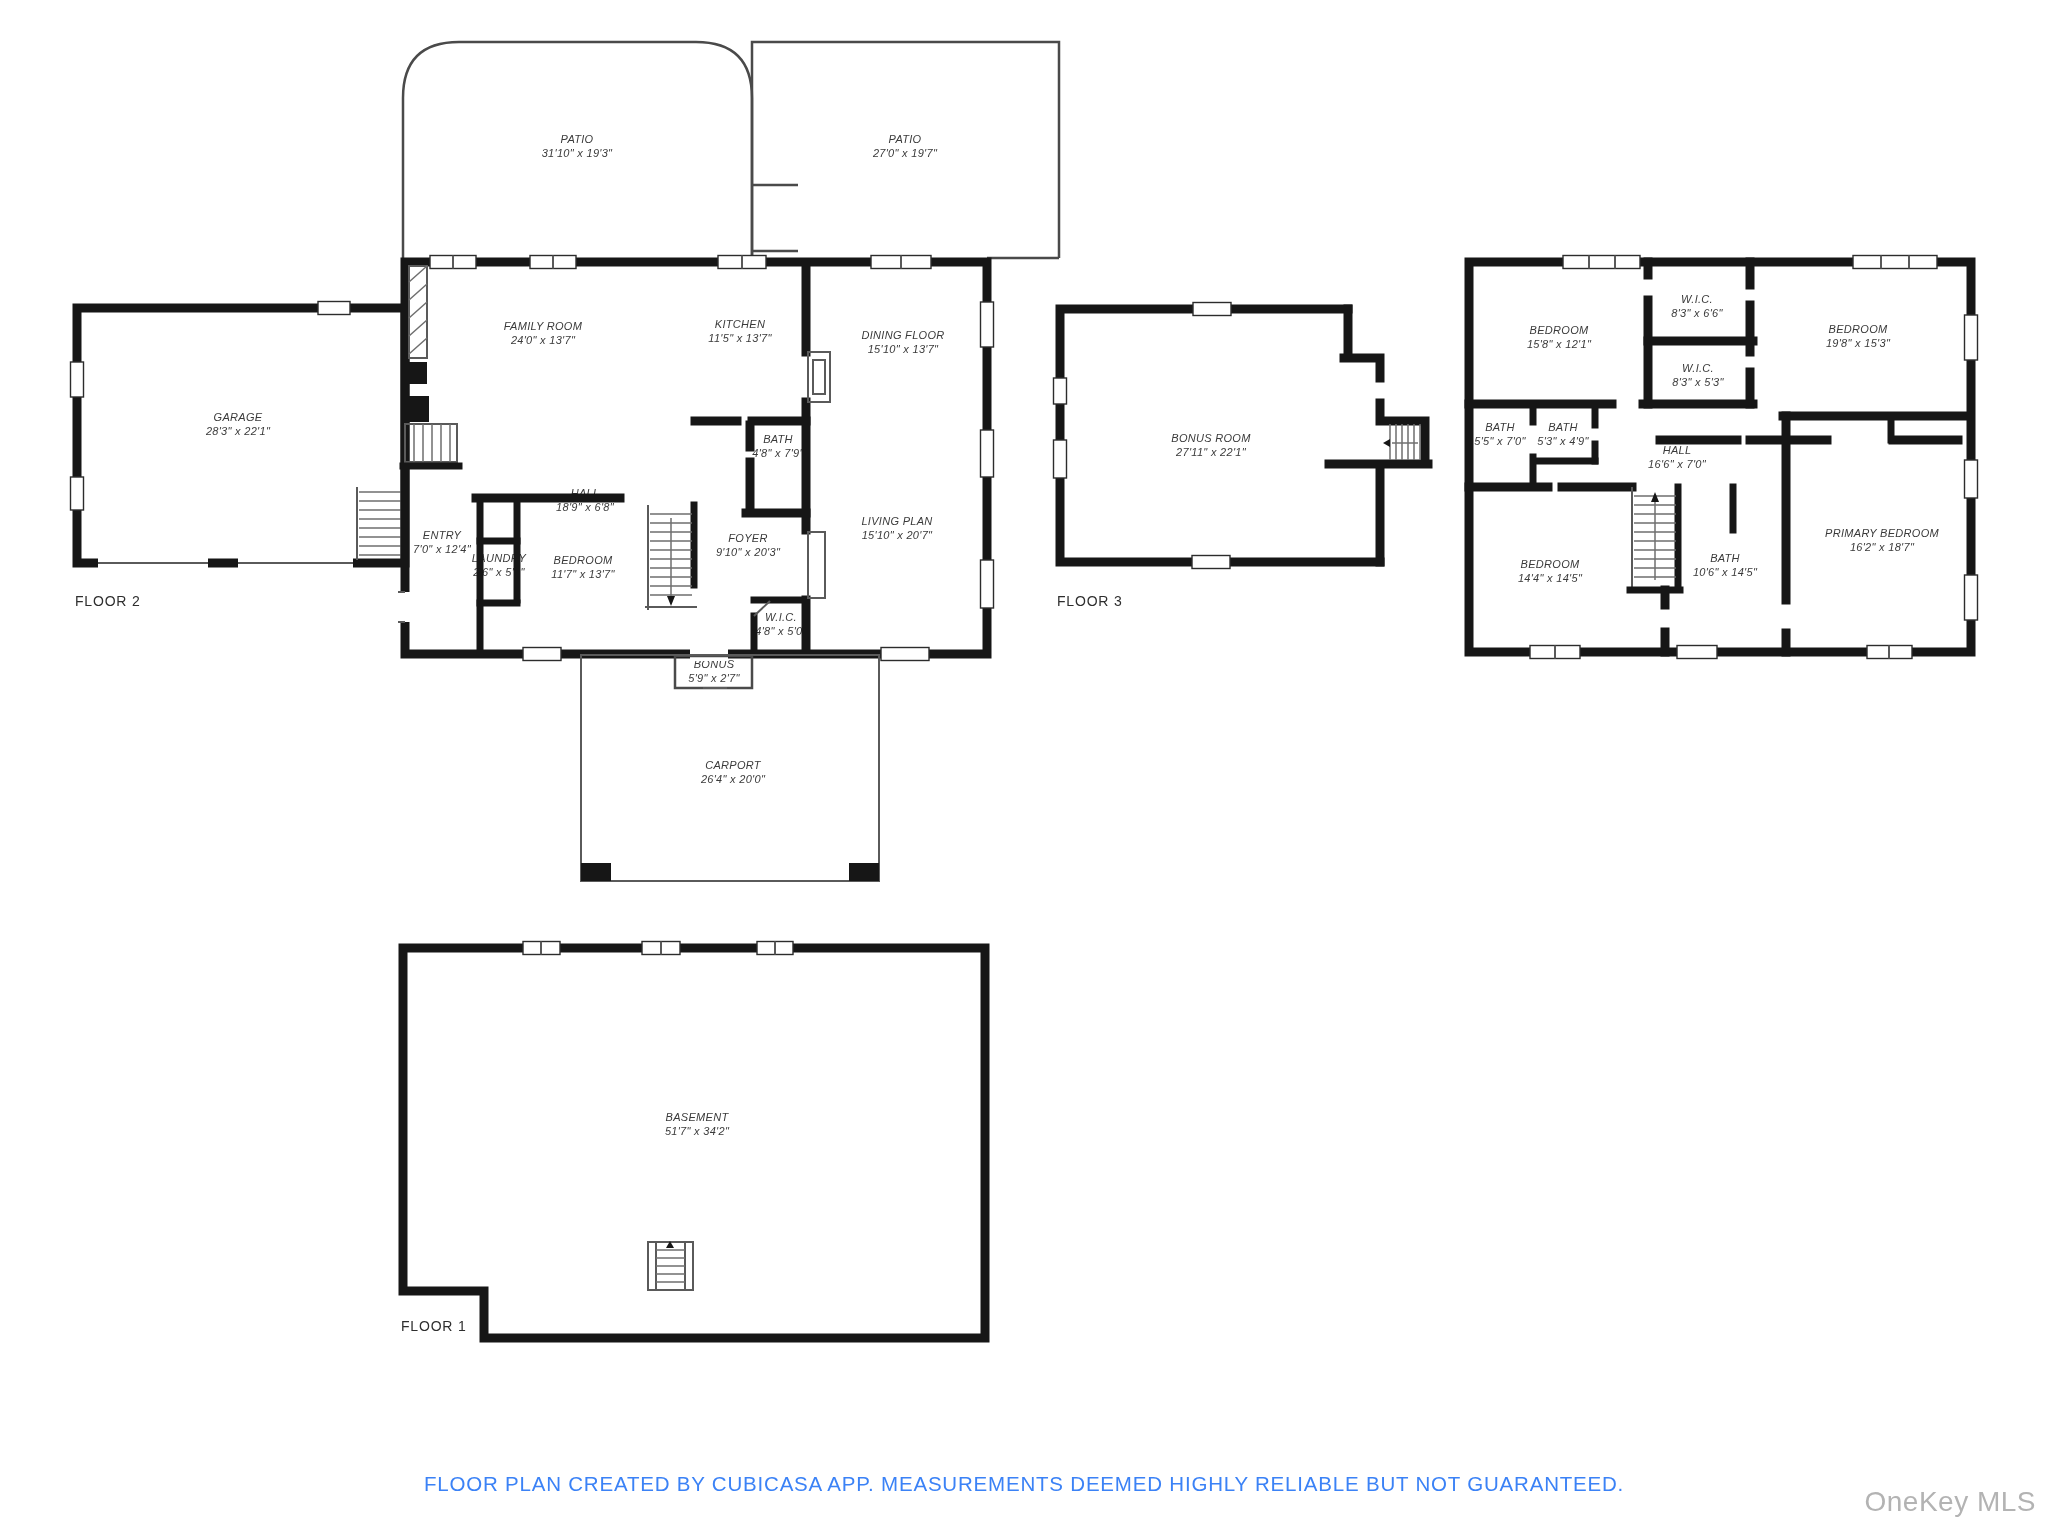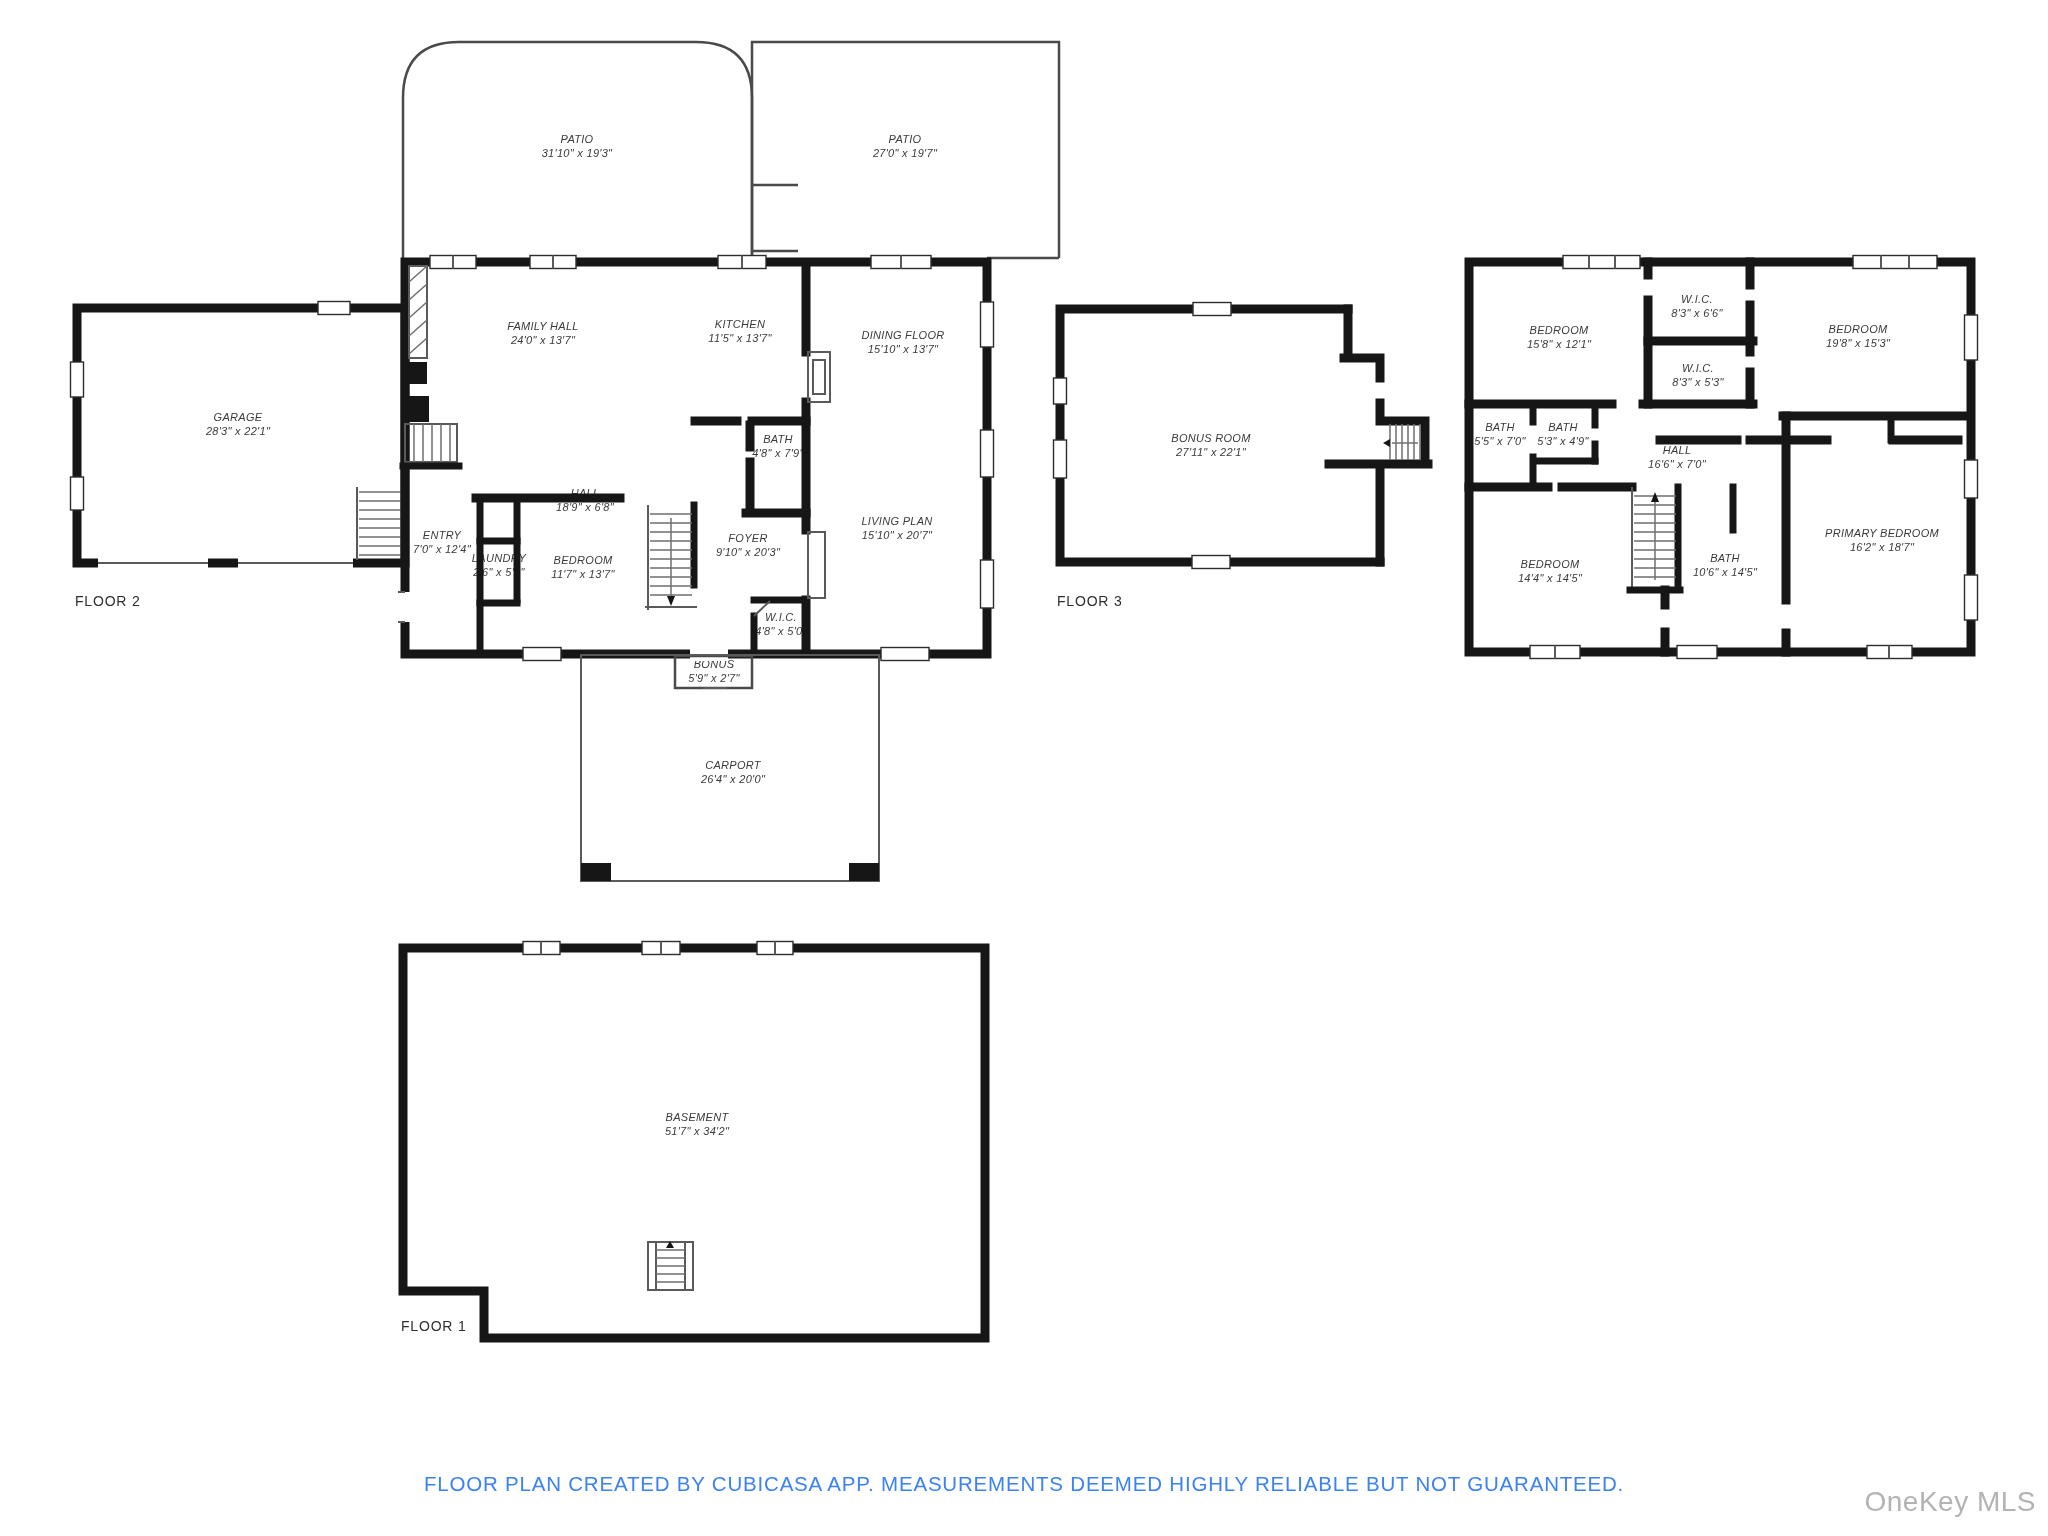--- a/index.html
+++ b/index.html
@@ -35,21 +35,21 @@
     </div>
   <div class="rl" style="left:905px;top:146px">
       <span>PATIO</span>
       <span>27'0" x 19'7"</span>
     </div>
   <div class="rl" style="left:238px;top:424px">
       <span>GARAGE</span>
       <span>28'3" x 22'1"</span>
     </div>
   <div class="rl" style="left:543px;top:333px">
-      <span>FAMILY HALL</span>
+      <span>FAMILY ROOM</span>
       <span>24'0" x 13'7"</span>
     </div>
   <div class="rl" style="left:740px;top:331px">
       <span>KITCHEN</span>
       <span>11'5" x 13'7"</span>
     </div>
   <div class="rl" style="left:903px;top:342px">
       <span>DINING FLOOR</span>
       <span>15'10" x 13'7"</span>
     </div>

